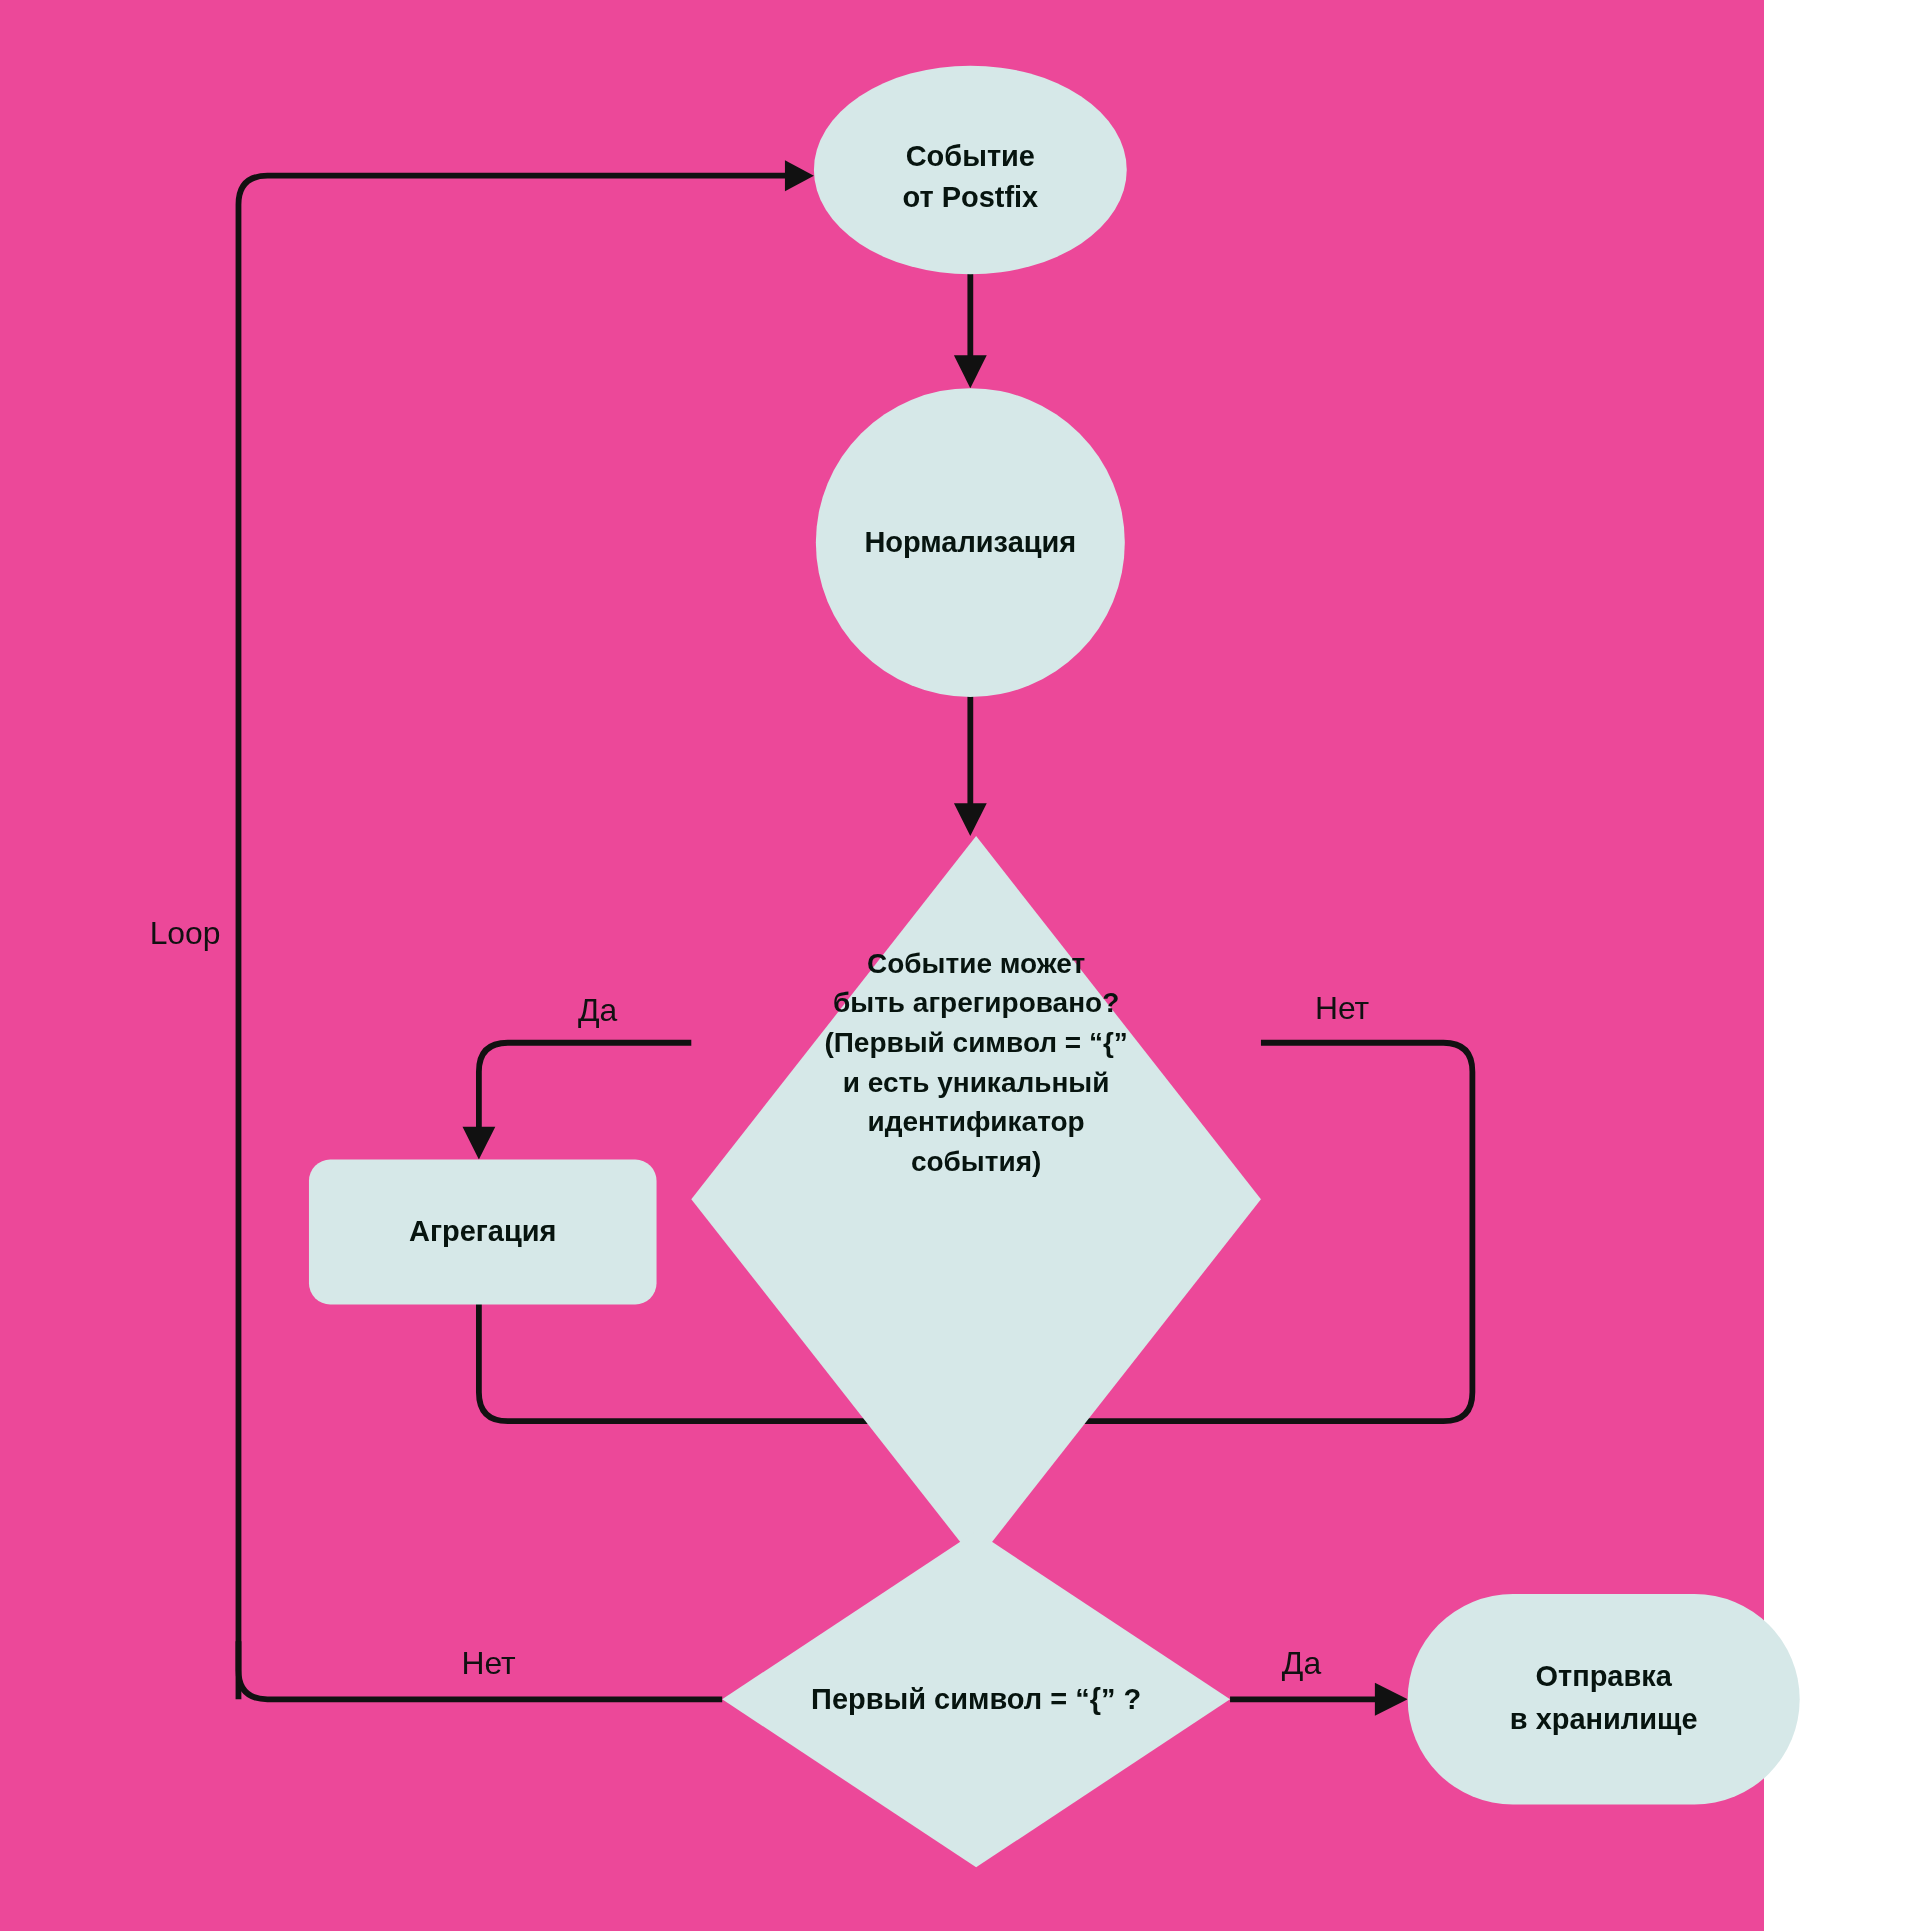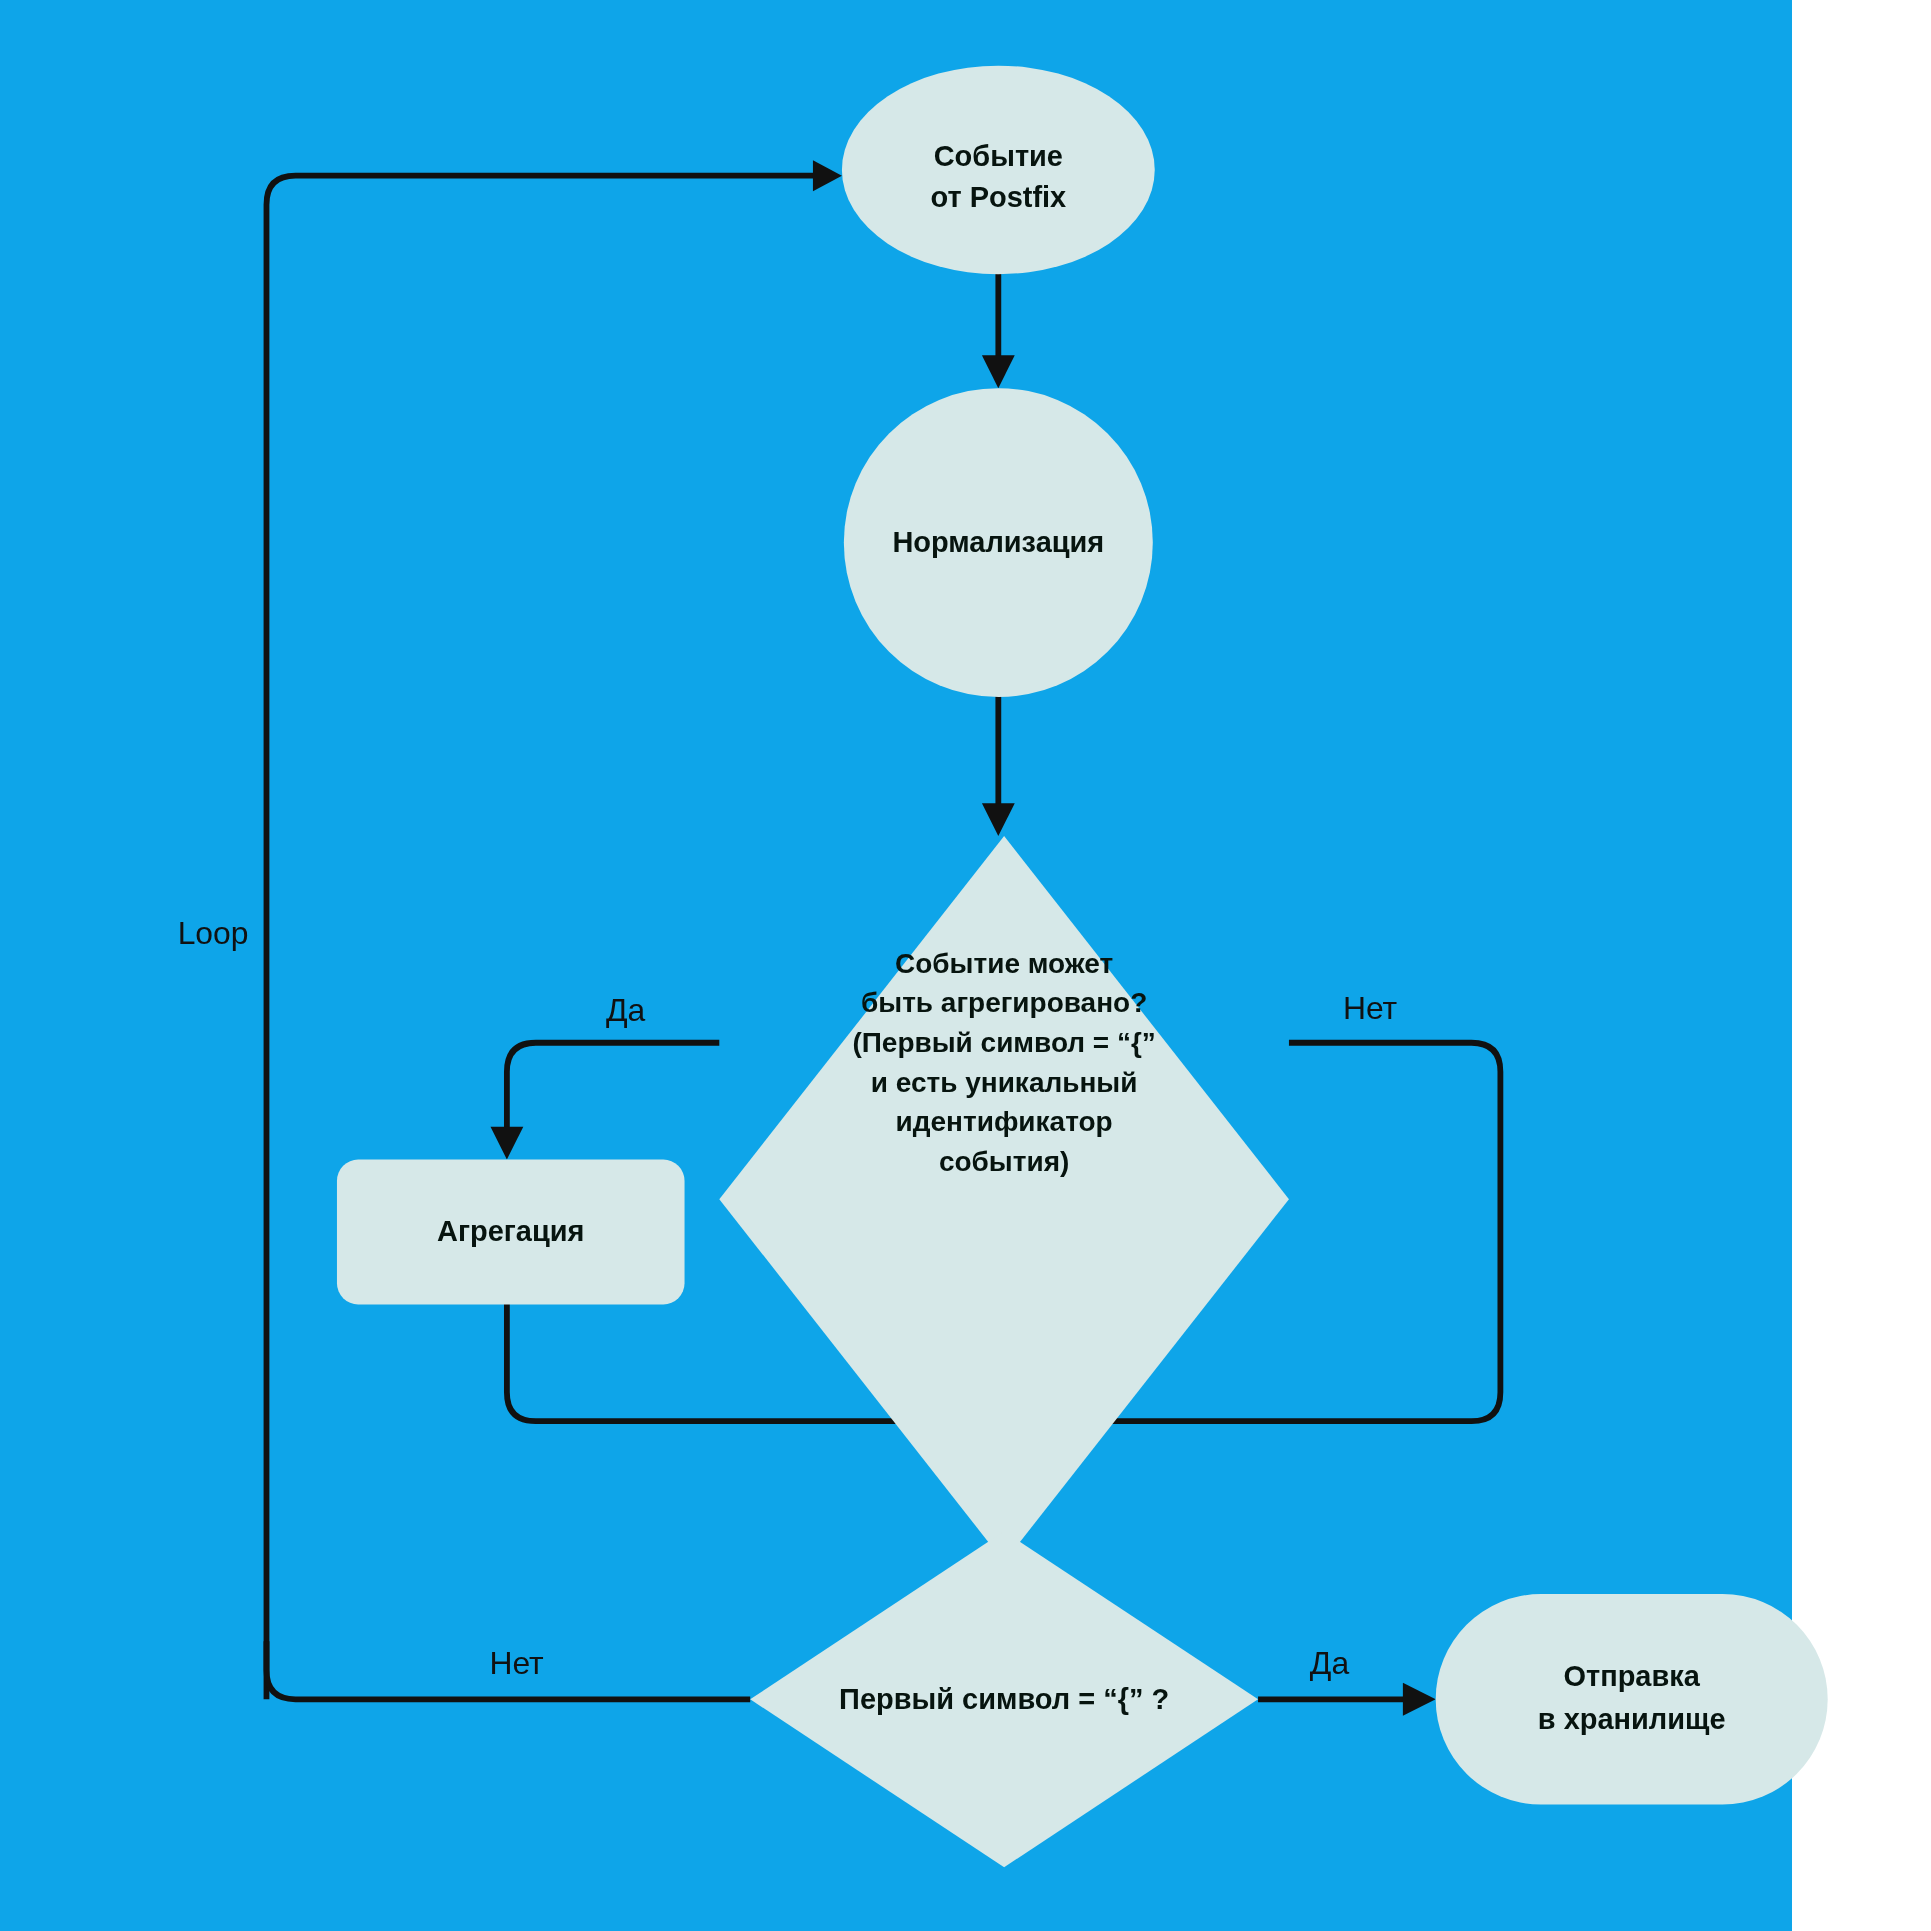--- a/index.html
+++ b/index.html
@@ -10,22 +10,21 @@
   body {
     width: 1931px;
     height: 1931px;
     font-family: "Liberation Sans", sans-serif;
     overflow: hidden;
   }
   #flow-root {
     position: relative;
     width: 1764px;
     height: 1931px;
-    background: #0ea5e9;
-    padding-left: 28px;
+    background: #ec4899;
   }
   svg.flow-canvas {
     display: block;
     width: 1931px;
     height: 1931px;
   }
   .node-shape {
     fill: #d6e8e8;
     stroke: none;
   }

